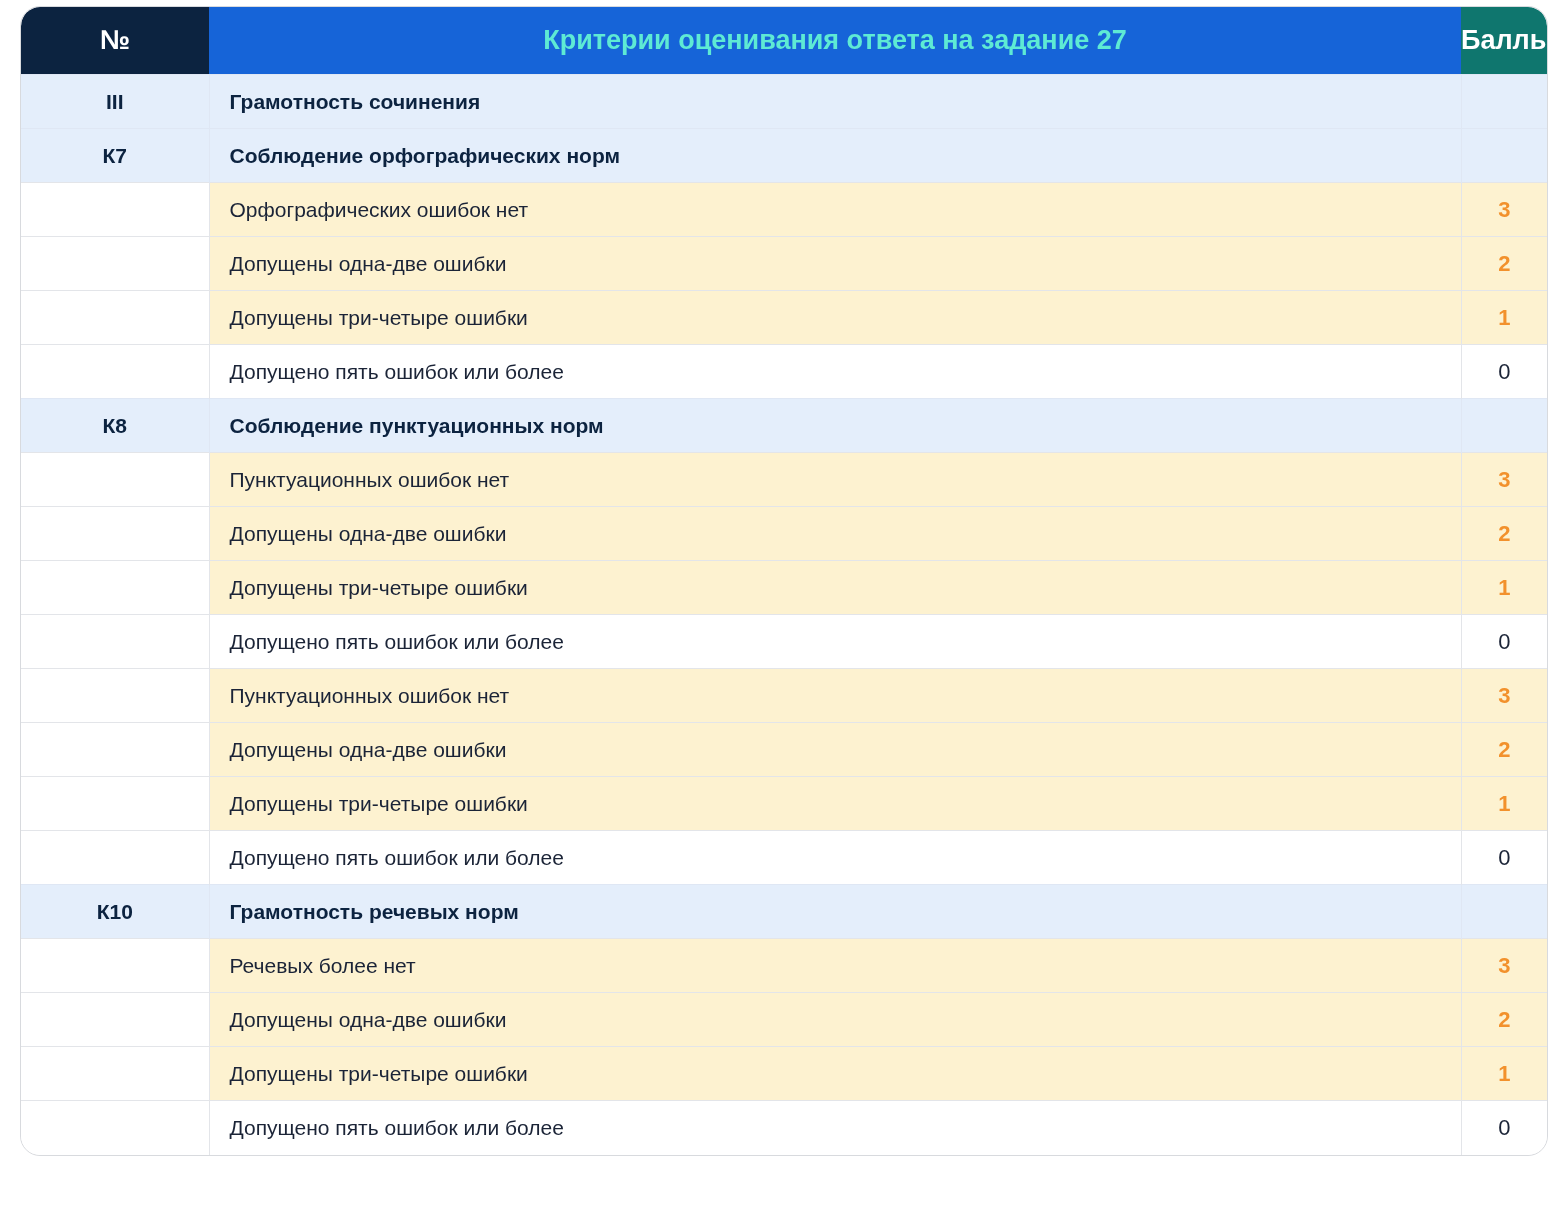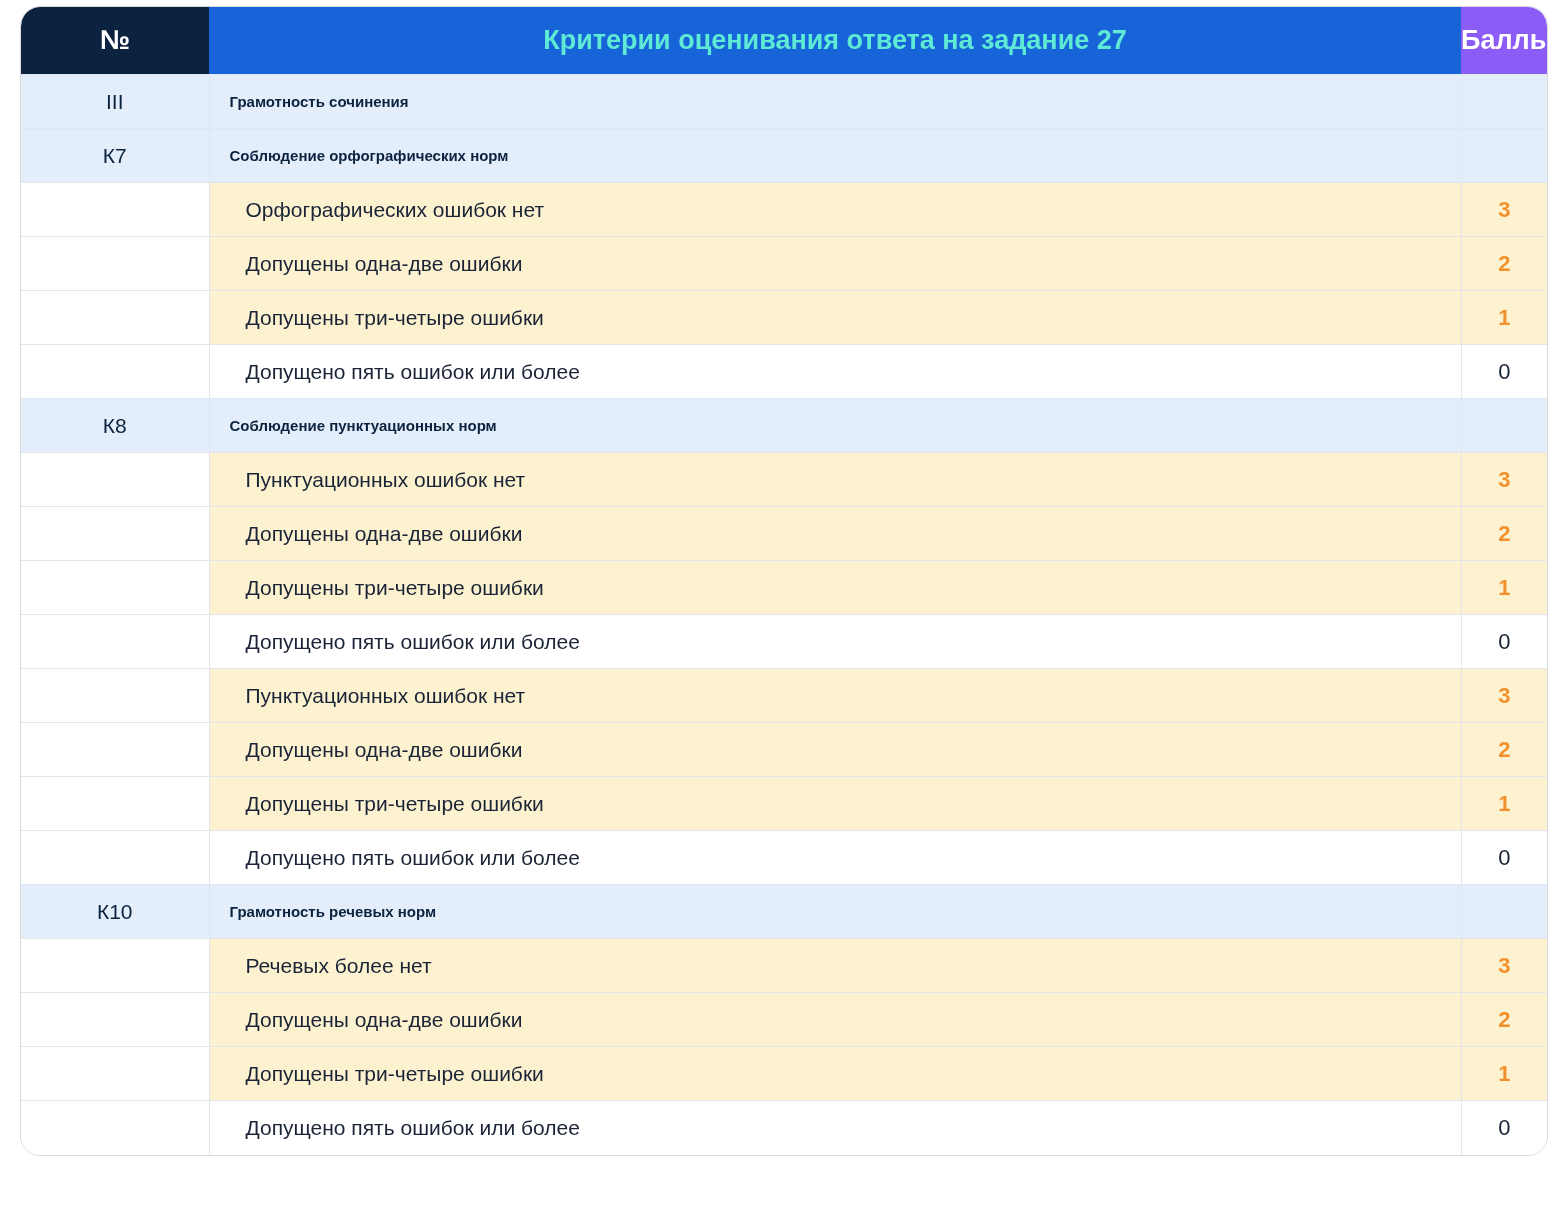--- a/index.html
+++ b/index.html
@@ -57,21 +57,21 @@
     border-top-left-radius: 19px;
   }
   th.head-title {
     background: #1664d8;
     color: #5eead4;
     font-size: 27px;
     font-weight: bold;
     text-align: center;
   }
   th.head-score {
-    background: #8b5cf6;
+    background: #0f766e;
     color: #ffffff;
     font-size: 27px;
     font-weight: bold;
     text-align: center;
     border-top-right-radius: 19px;
   }
 
   
   td {
     padding: 0;
@@ -83,47 +83,47 @@
 
   
   tr.section-row td {
     background: #e4eefb;
     height: 54px;
     border-top: 1px solid #dfe7f4;
   }
   tr.section-row td.cell-num {
     color: #0c2340;
     font-size: 21px;
-    font-weight: normal;
+    font-weight: bold;
     text-align: center;
   }
   tr.section-row td.cell-text {
     color: #0c2340;
-    font-size: 15px;
+    font-size: 21px;
     font-weight: bold;
     text-align: left;
     padding-left: 20px;
     border-left: 1px solid #dfe7f4;
   }
   tr.section-row td.cell-score {
     border-left: 1px solid #dfe7f4;
   }
 
   
   tr.item-row td {
     height: 54px;
   }
   tr.item-row td.cell-num {
     background: #ffffff;
   }
   tr.item-row td.cell-text {
     font-size: 21px;
     color: #1b2437;
     text-align: left;
-    padding-left: 36px;
+    padding-left: 20px;
     border-left: 1px solid #e3e5e9;
   }
   tr.item-row td.cell-score {
     font-size: 22px;
     text-align: center;
     border-left: 1px solid #e3e5e9;
   }
 
   
   tr.item-row.hl td.cell-text,

